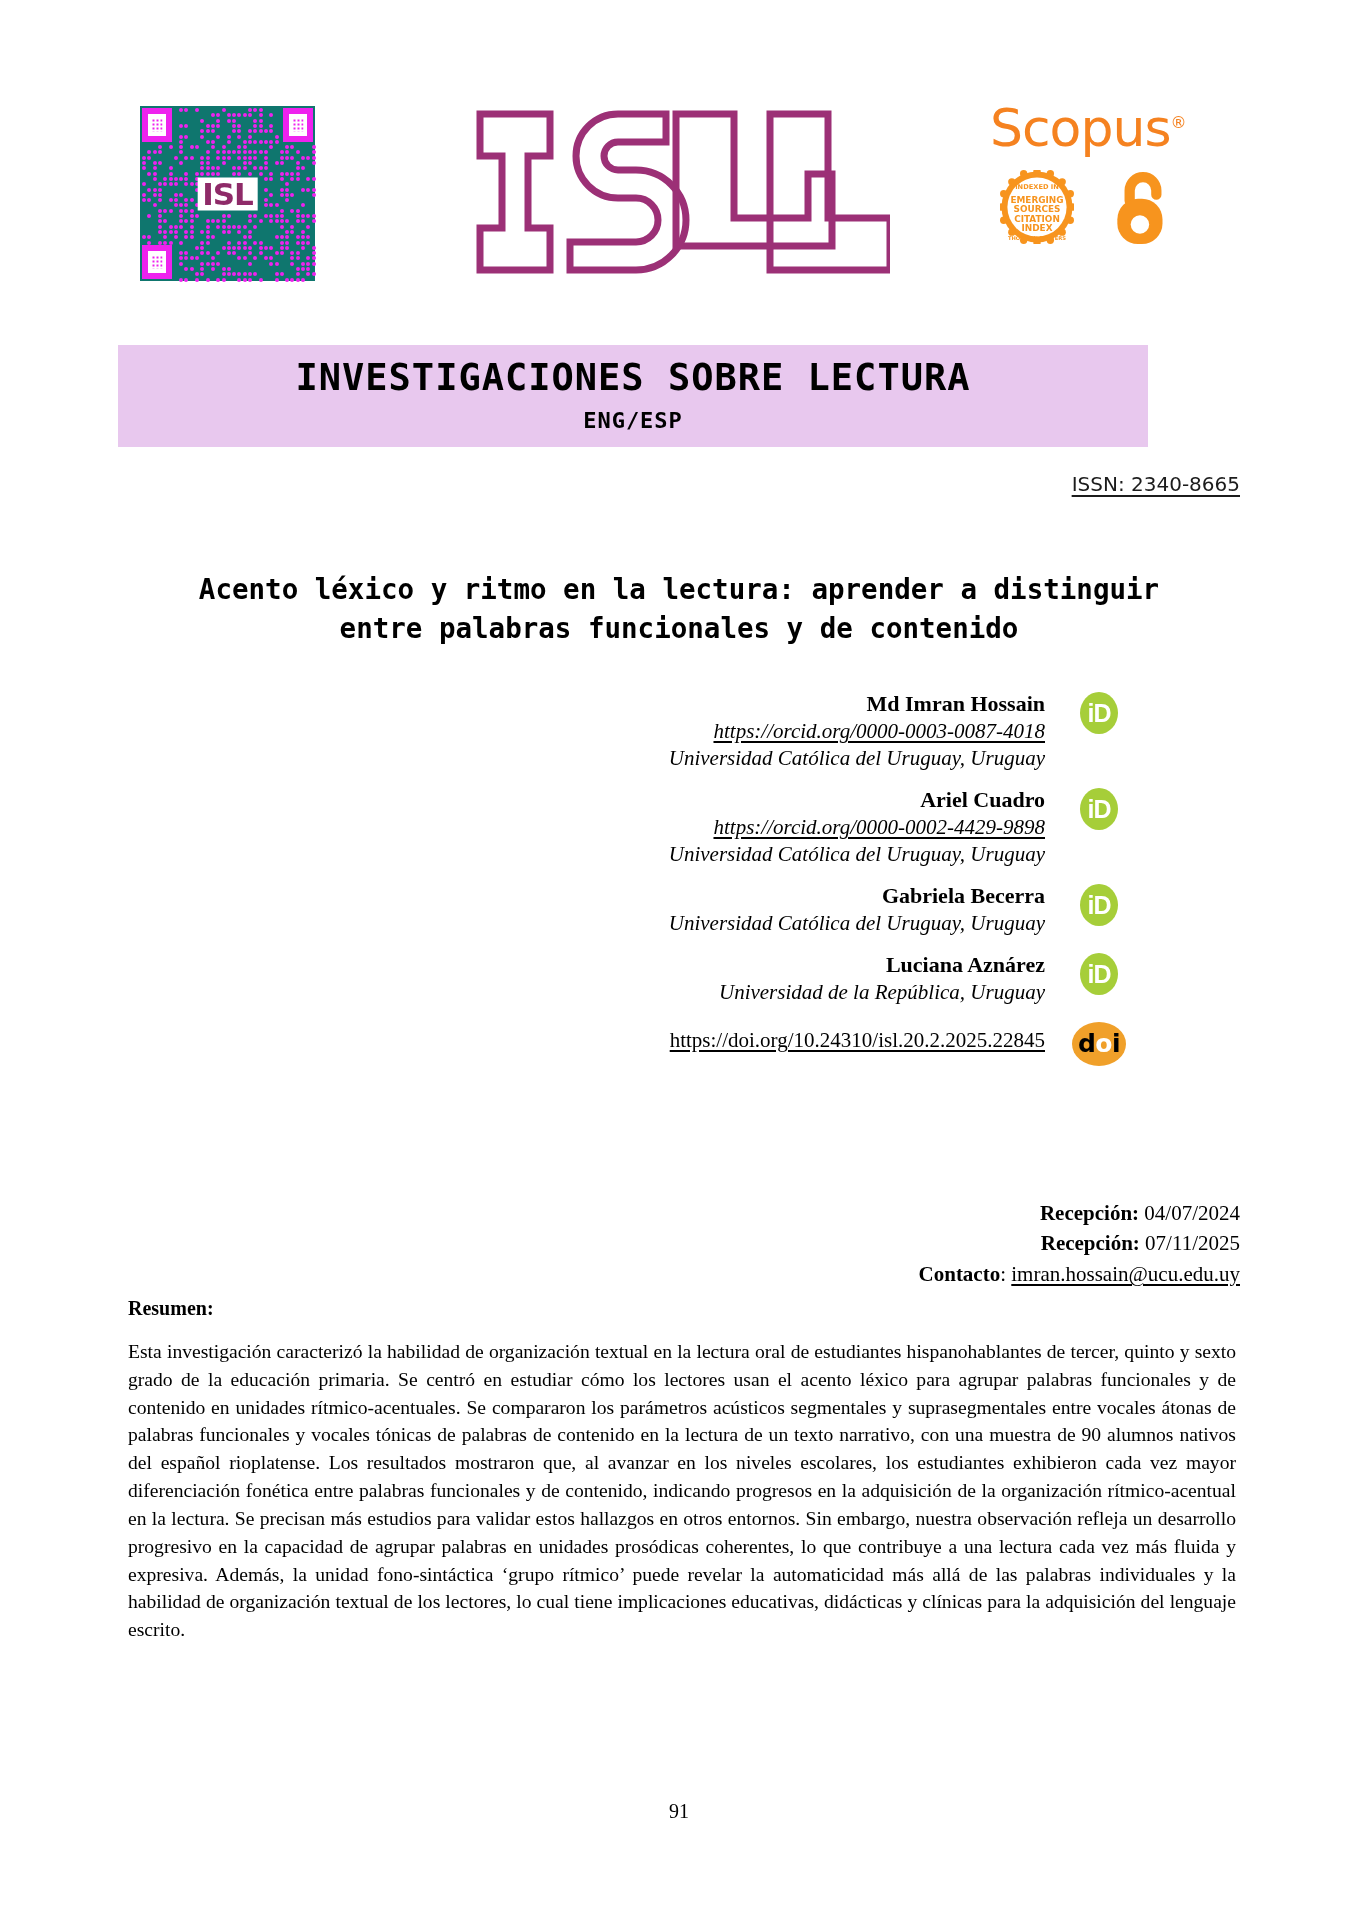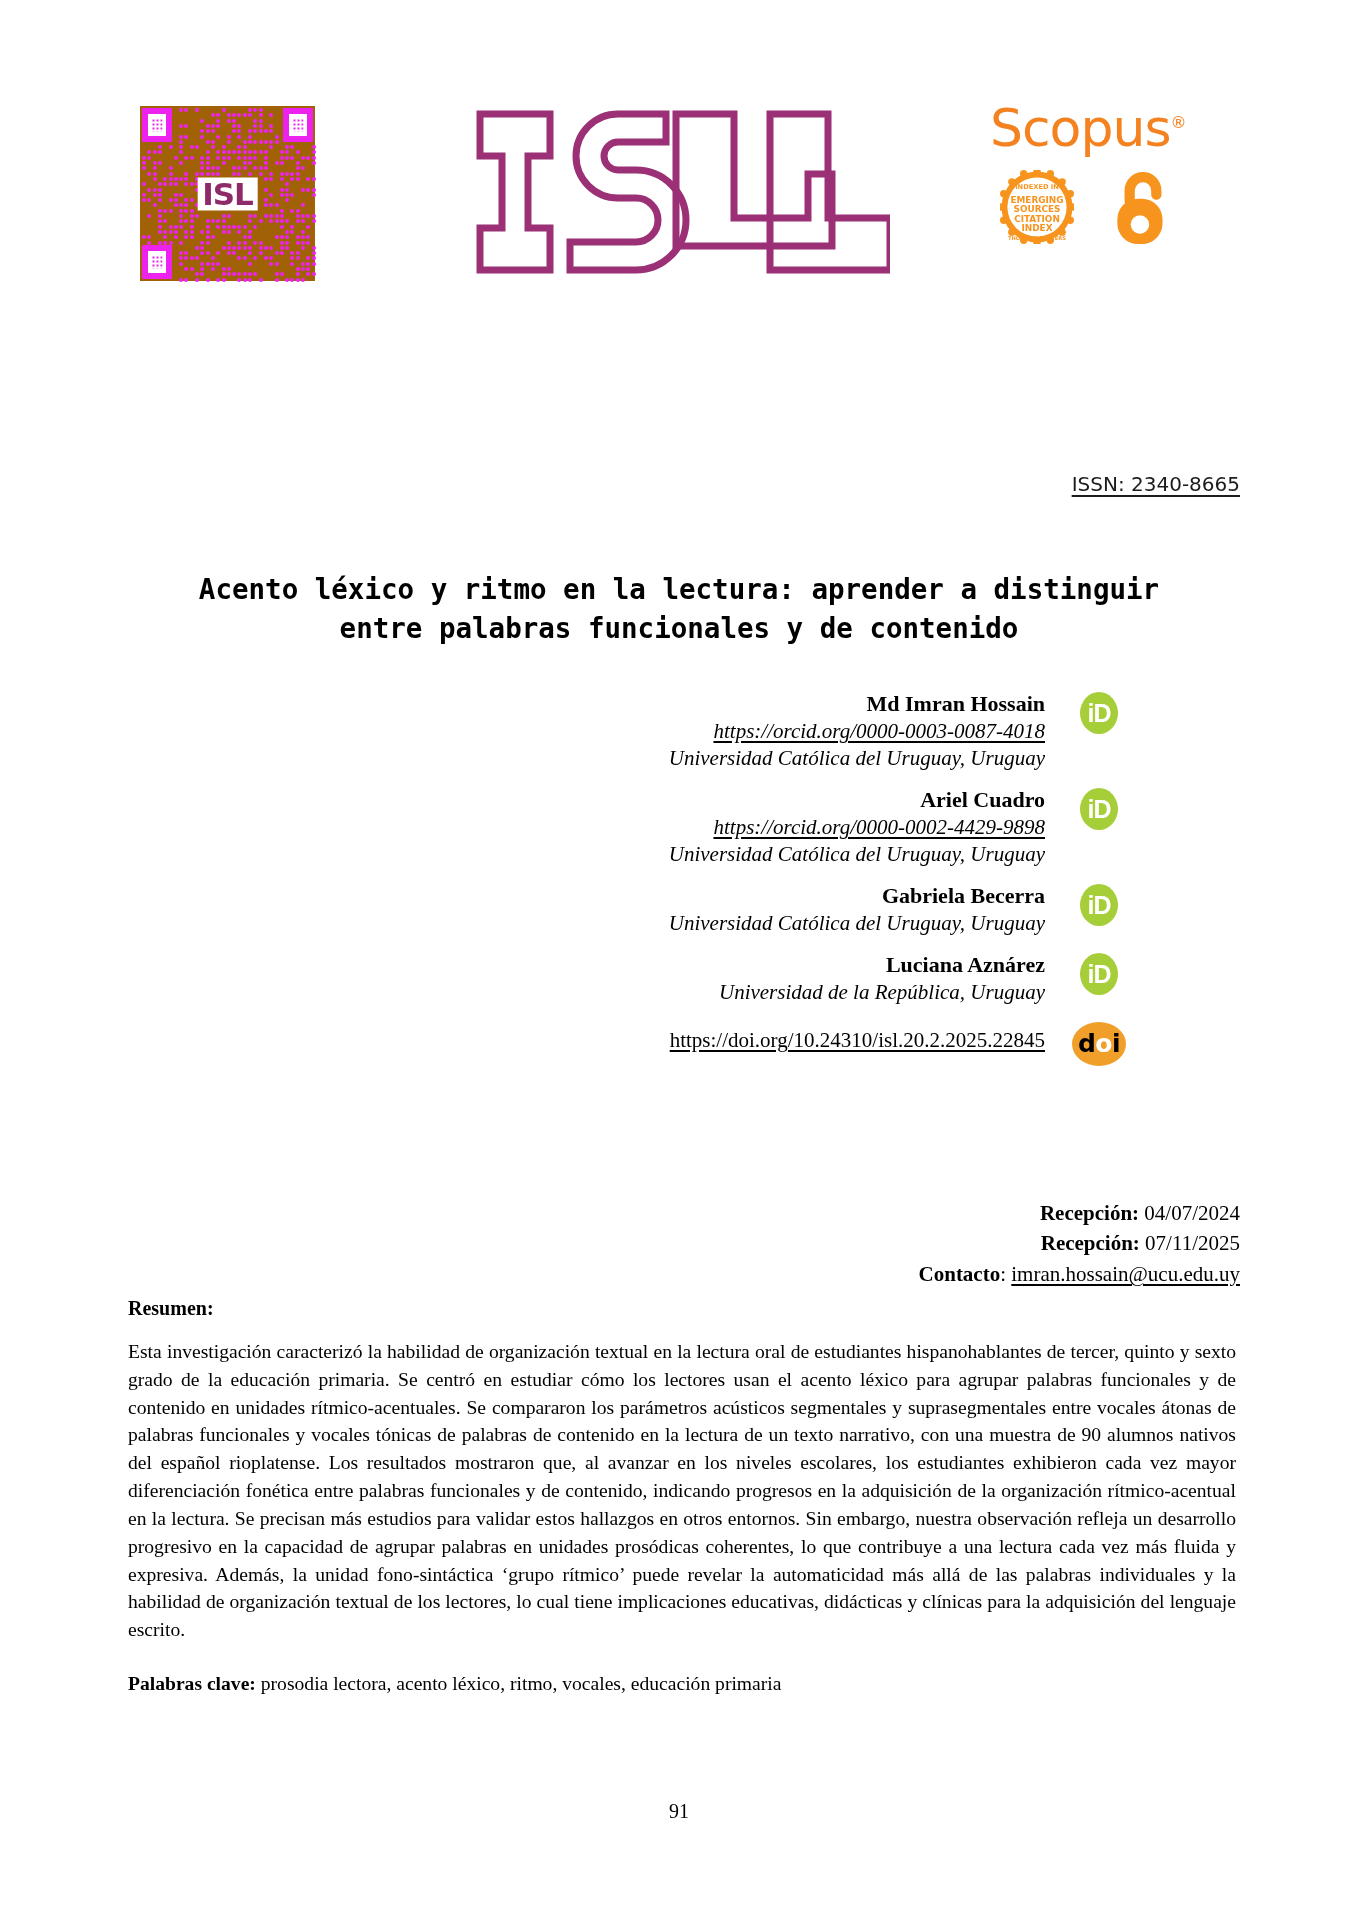--- a/index.html
+++ b/index.html
@@ -39,21 +39,21 @@
     position: absolute;
     left: 140px;
     top: 14px;
     width: 175px;
     height: 175px;
   }
   .qr-canvas {
     position: relative;
     width: 175px;
     height: 175px;
-    background: #a16207;
+    background: #0f766e;
   }
   .qr-dots {
     position: absolute;
     inset: 0;
   }
   .qr-dots i {
     position: absolute;
     width: 4px;
     height: 4px;
     background: #ee22ee;
@@ -837,20 +837,24 @@
       <div class="oa-badge">
         <svg viewBox="0 0 70 76" width="76" height="78" aria-hidden="true">
           <path d="M22 32 v-10 a13 13 0 0 1 26 0 v4" fill="none" stroke="#f7941e" stroke-width="10" stroke-linecap="round"></path>
           <rect x="10" y="30" width="44" height="44" rx="20" fill="#f7941e"></rect>
           <circle cx="32" cy="55" r="9" fill="#ffffff"></circle>
         </svg>
       </div>
     </div>
   </div>
 
+  <div class="journal-banner">
+    <div class="journal-title">INVESTIGACIONES SOBRE LECTURA</div>
+    <div class="journal-langs">ENG/ESP</div>
+  </div>
 
   <div class="issn">ISSN: 2340-8665</div>
 
   <h1 class="article-title">Acento léxico y ritmo en la lectura: aprender a distinguir entre palabras funcionales y de contenido</h1>
 
   <div class="authors">
 
     <div class="author-block">
       <div class="author-name">Md Imran Hossain</div>
       <div class="author-orcid">https://orcid.org/0000-0003-0087-4018</div>
@@ -893,21 +897,17 @@
       <span>07/11/2025</span>
     </div>
     <div>
       <b>Contacto</b><span>: </span><span class="mail">imran.hossain@ucu.edu.uy</span>
     </div>
   </div>
 
   <div class="abstract-wrap">
     <div class="abstract-head">Resumen:</div>
     <div class="abstract-body">Esta investigación caracterizó la habilidad de organización textual en la lectura oral de estudiantes hispanohablantes de tercer, quinto y sexto grado de la educación primaria. Se centró en estudiar cómo los lectores usan el acento léxico para agrupar palabras funcionales y de contenido en unidades rítmico-acentuales. Se compararon los parámetros acústicos segmentales y suprasegmentales entre vocales átonas de palabras funcionales y vocales tónicas de palabras de contenido en la lectura de un texto narrativo, con una muestra de 90 alumnos nativos del español rioplatense. Los resultados mostraron que, al avanzar en los niveles escolares, los estudiantes exhibieron cada vez mayor diferenciación fonética entre palabras funcionales y de contenido, indicando progresos en la adquisición de la organización rítmico-acentual en la lectura. Se precisan más estudios para validar estos hallazgos en otros entornos. Sin embargo, nuestra observación refleja un desarrollo progresivo en la capacidad de agrupar palabras en unidades prosódicas coherentes, lo que contribuye a una lectura cada vez más fluida y expresiva. Además, la unidad fono-sintáctica ‘grupo rítmico’ puede revelar la automaticidad más allá de las palabras individuales y la habilidad de organización textual de los lectores, lo cual tiene implicaciones educativas, didácticas y clínicas para la adquisición del lenguaje escrito.</div>
-    <div class="keywords">
-      <b>Palabras clave:</b>
-      <span>prosodia lectora, acento léxico, ritmo, vocales, educación primaria</span>
-    </div>
   </div>
 
   <div class="page-number">91</div>
 
 </div>
 
 </body></html>

